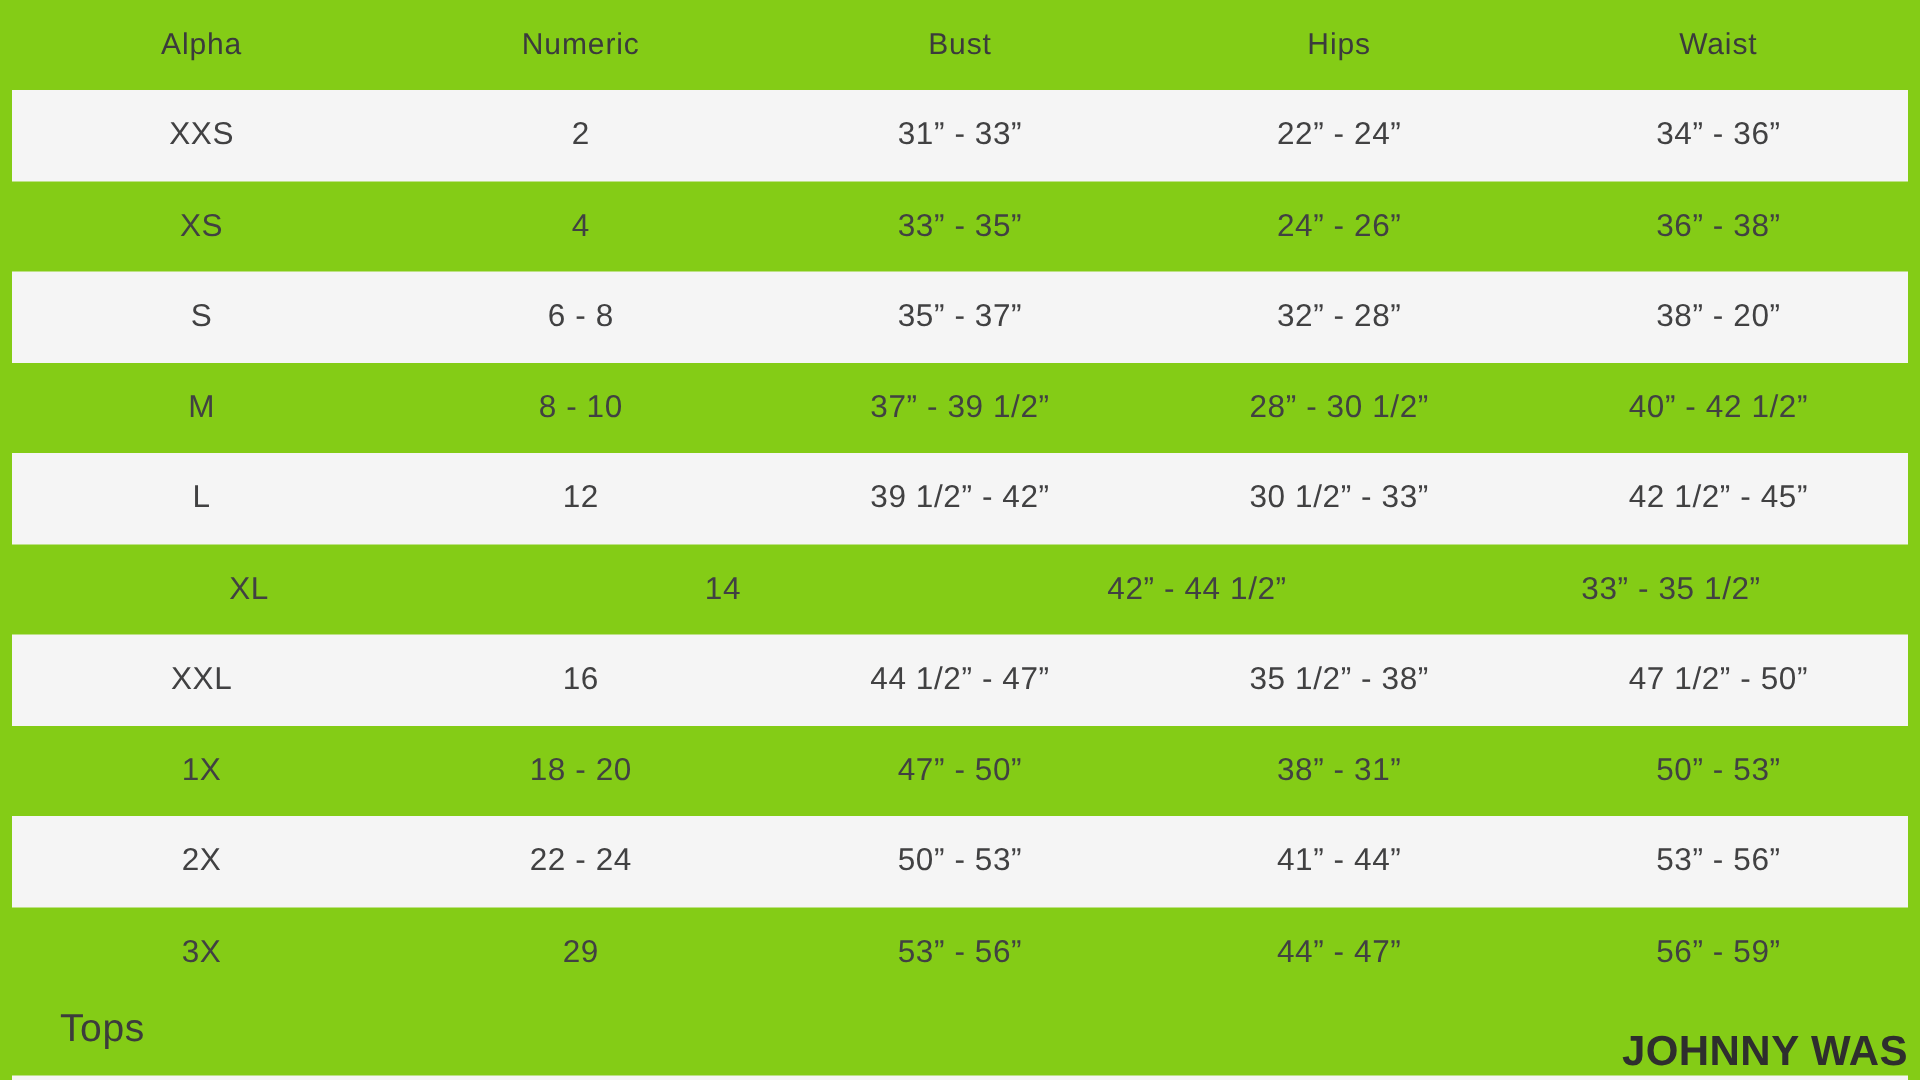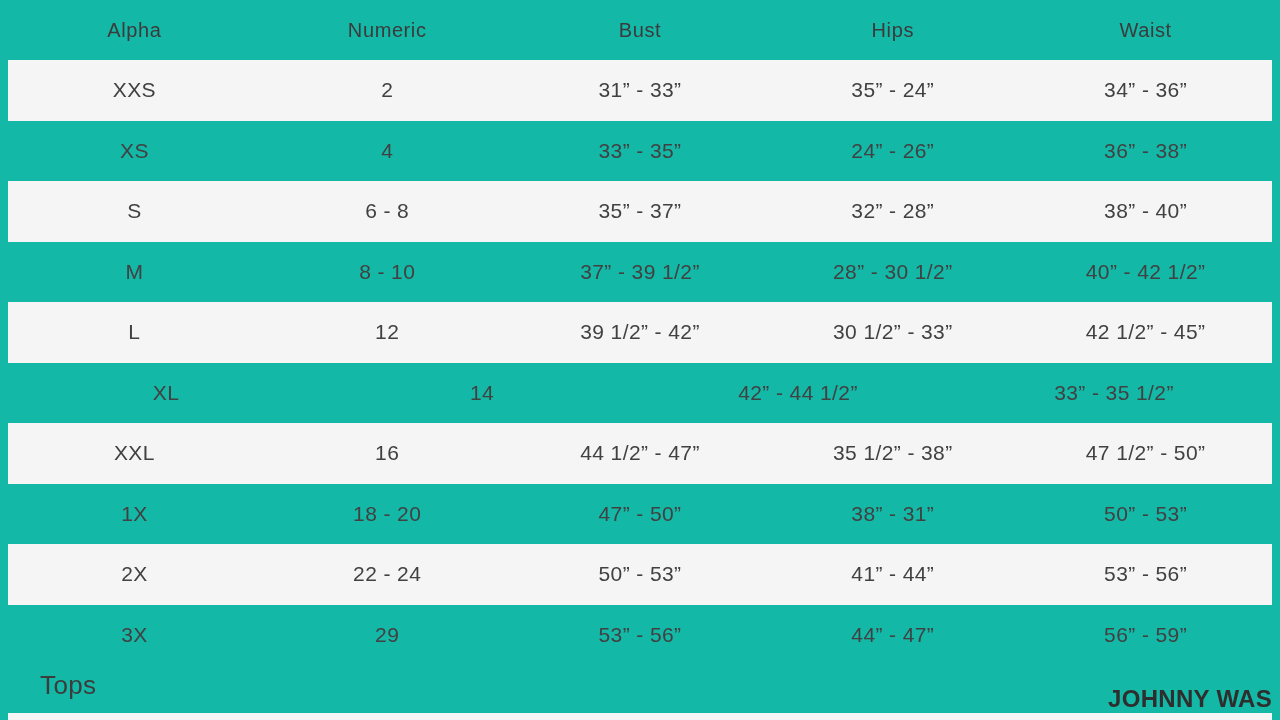--- a/index.html
+++ b/index.html
@@ -2,21 +2,21 @@
 <html><head>
 <meta charset="utf-8">
 <style>
   * { box-sizing: border-box; margin: 0; padding: 0; }
   html, body { background: #ffffff; }
   body {
     width: 1280px; height: 720px; overflow: hidden;
     font-family: "Liberation Sans", sans-serif;
     color: #3e3e3e;
   }
-  .page { width: 1280px; height: 720px; display: flex; flex-direction: column; background: #14b8a6; }
+  .page { width: 1280px; height: 720px; display: flex; flex-direction: column; background: #84cc16; }
 
   .size-table { margin: 0 8px; }
   .row { display: flex; align-items: center; height: 60.5px; }
   .row.header { height: 60px; }
   .row.stripe { background: #f5f5f5; }
   .cell {
     flex: 1 1 0;
     text-align: center;
     font-size: 21px;
     letter-spacing: 0.4px;
@@ -33,21 +33,21 @@
     padding: 0 8px 0 40px;
   }
   .section-label {
     margin-top: 5px;
     font-size: 26px;
     letter-spacing: 0.4px;
     color: #3c3c3c;
   }
   .brand {
     margin-top: 20px;
-    font-size: 24px;
+    font-size: 28px;
     font-weight: 700;
     letter-spacing: 0.3px;
     color: #2e2e2e;
   }
   .bottom-strip { height: 7px; margin: 0 8px; background: #f5f5f5; }
 </style>
 </head>
 <body>
 
 <div class="page">
@@ -58,36 +58,36 @@
       <div class="cell">Numeric</div>
       <div class="cell">Bust</div>
       <div class="cell">Hips</div>
       <div class="cell">Waist</div>
     </div>
     <div id="table-rows">
         <div class="row stripe">
           <div class="cell">XXS</div>
           <div class="cell">2</div>
           <div class="cell">31” - 33”</div>
-          <div class="cell">35” - 24”</div>
+          <div class="cell">22” - 24”</div>
           <div class="cell">34” - 36”</div>
         </div>
         <div class="row">
           <div class="cell">XS</div>
           <div class="cell">4</div>
           <div class="cell">33” - 35”</div>
           <div class="cell">24” - 26”</div>
           <div class="cell">36” - 38”</div>
         </div>
         <div class="row stripe">
           <div class="cell">S</div>
           <div class="cell">6 - 8</div>
           <div class="cell">35” - 37”</div>
           <div class="cell">32” - 28”</div>
-          <div class="cell">38” - 40”</div>
+          <div class="cell">38” - 20”</div>
         </div>
         <div class="row">
           <div class="cell">M</div>
           <div class="cell">8 - 10</div>
           <div class="cell">37” - 39 1/2”</div>
           <div class="cell">28” - 30 1/2”</div>
           <div class="cell">40” - 42 1/2”</div>
         </div>
         <div class="row stripe">
           <div class="cell">L</div>

